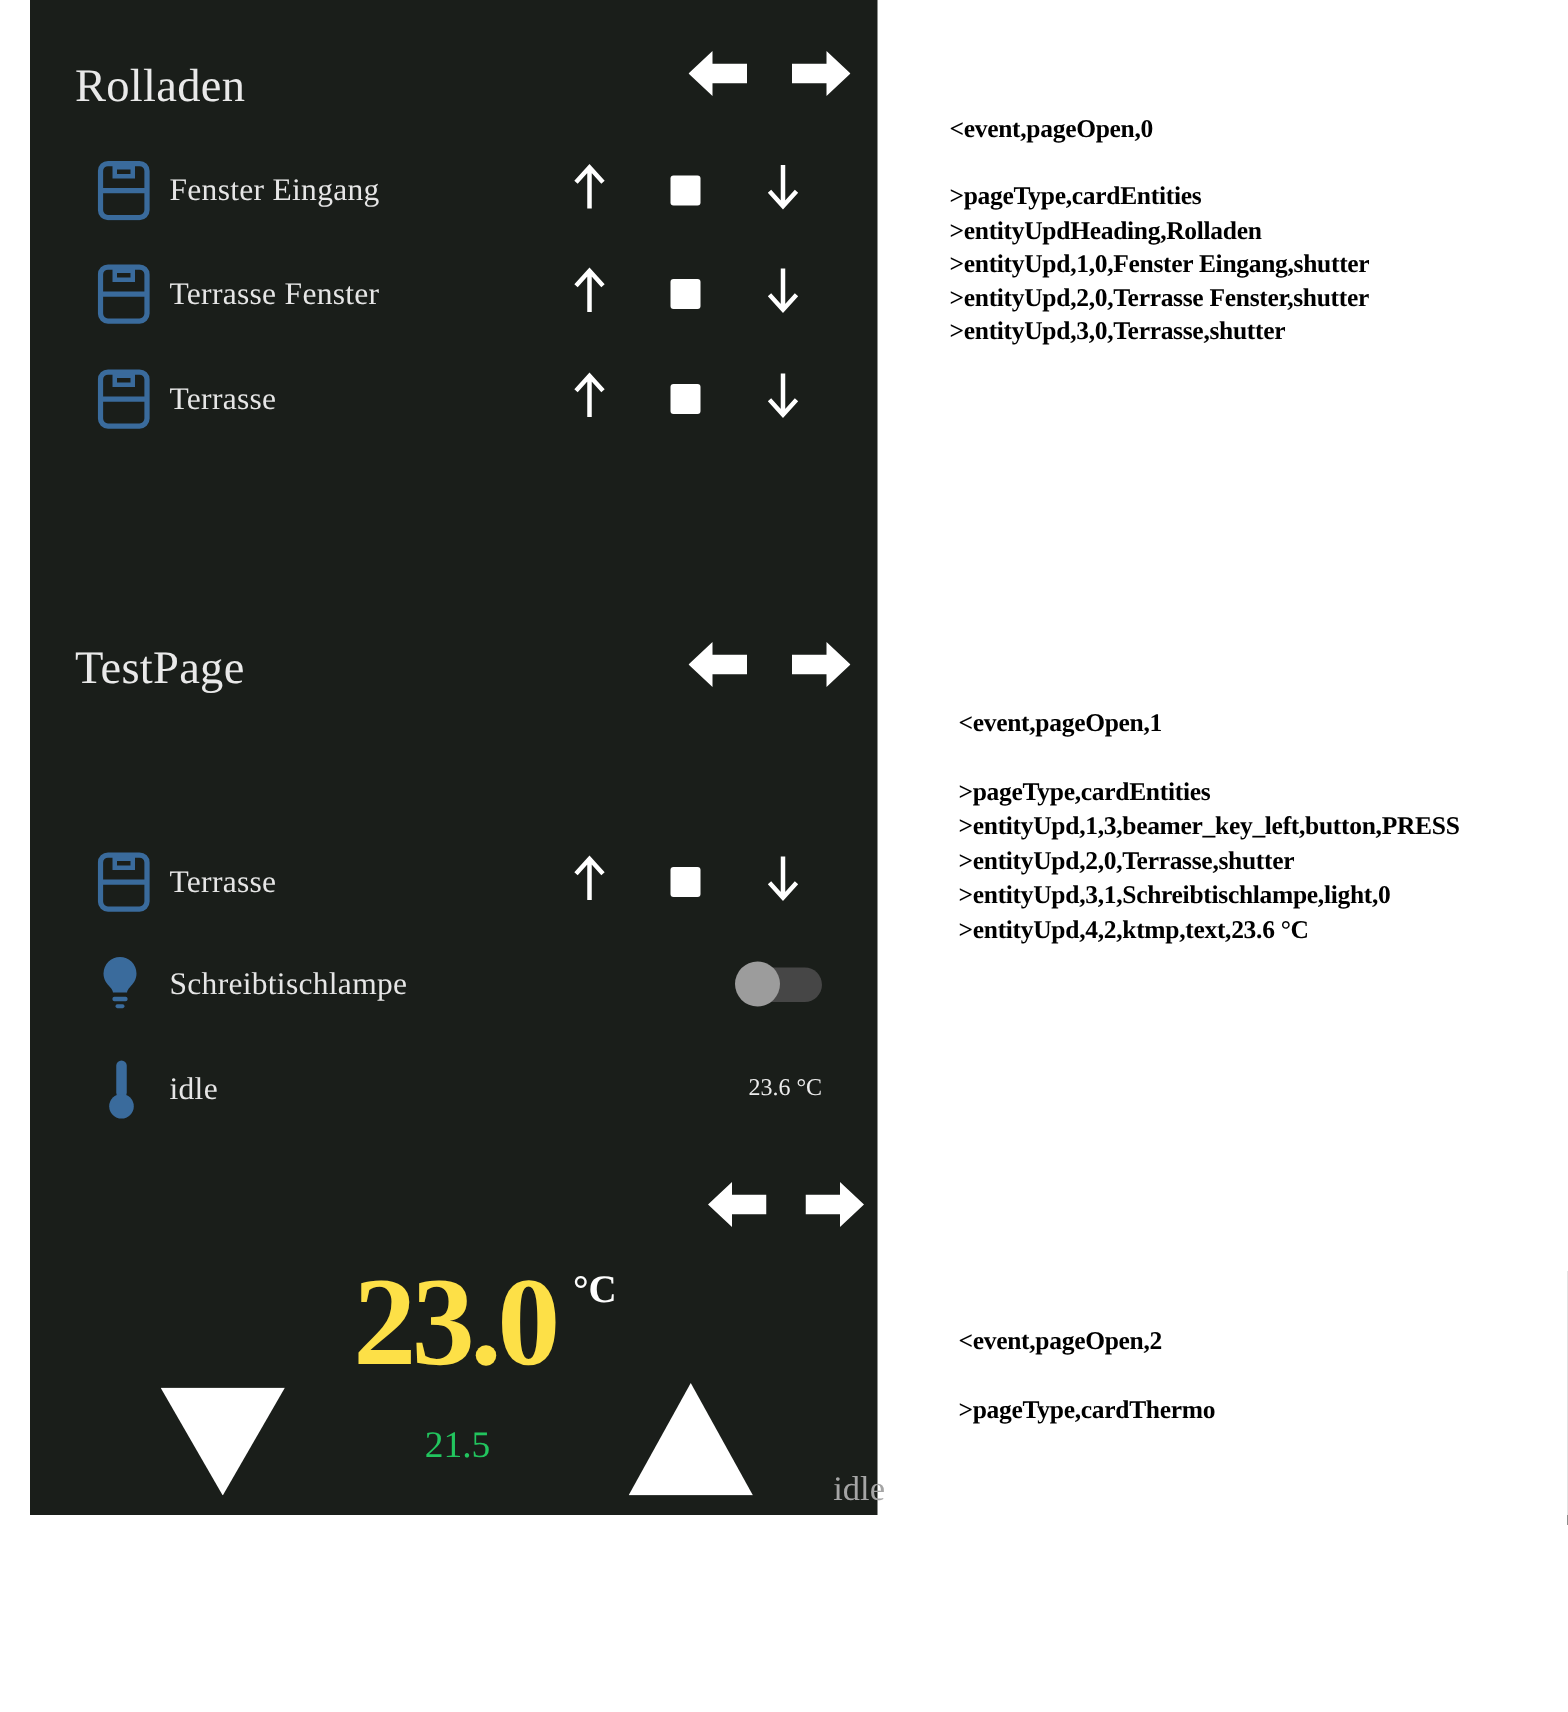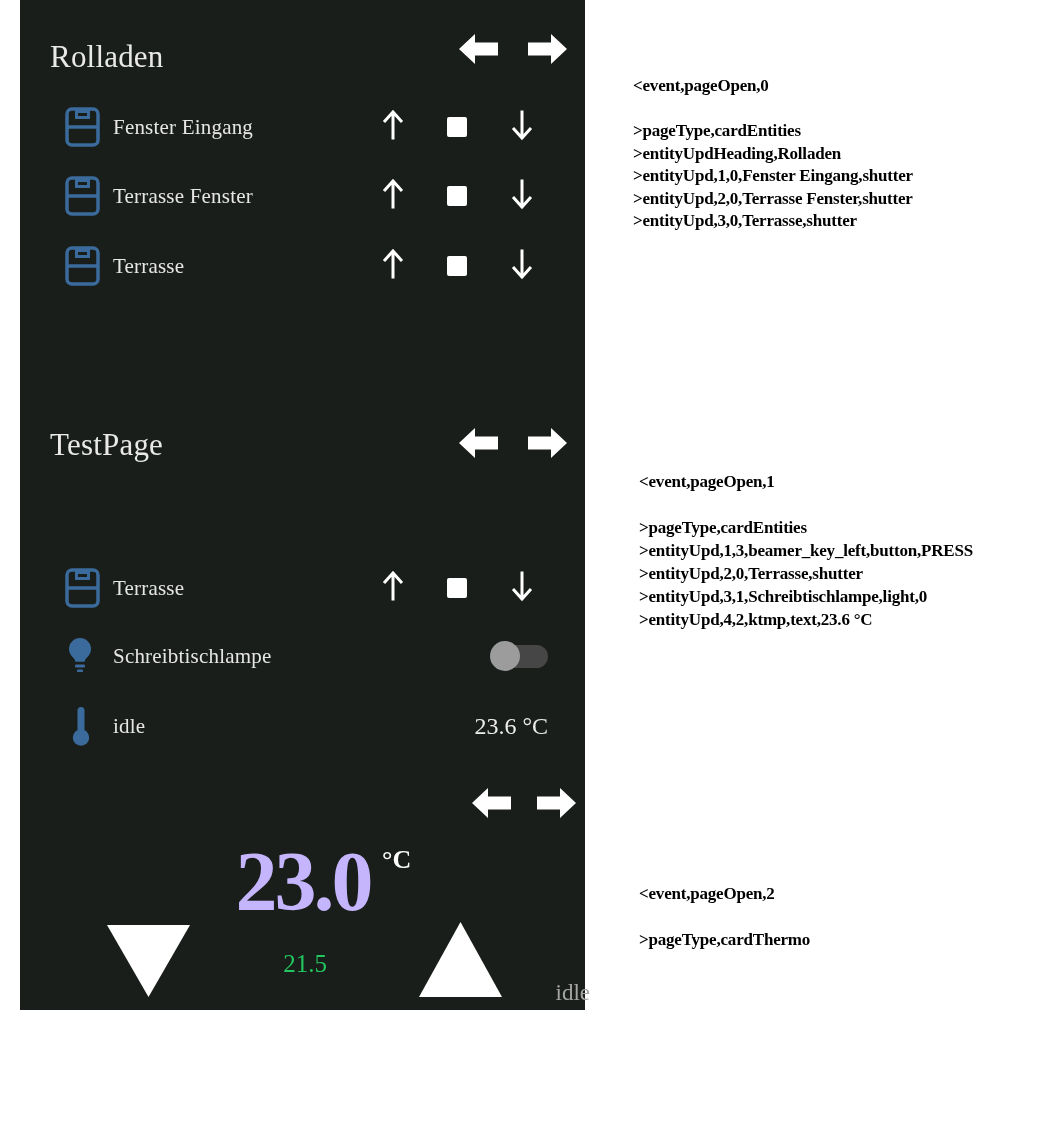--- a/index.html
+++ b/index.html
@@ -17,29 +17,29 @@
   .row .icon.beamer{left:42px;}
   .row .icon.thermo{left:52px;}
   .row .label{position:absolute;left:93px;top:50%;transform:translateY(-50%);
               font-size:21px;color:#e6e6e6;letter-spacing:0.2px;white-space:nowrap;}
   .ctl{position:absolute;top:50%;transform:translateY(-50%);cursor:pointer;}
   .ctl.up{left:361px;}
   .ctl.stop{left:427px;}
   .ctl.down{left:490px;}
   .sq{width:20px;height:20px;background:#fff;border-radius:2px;}
   .value{position:absolute;right:37px;top:50%;transform:translateY(-50%);
-         font-size:24px;color:#ececec;white-space:nowrap;}
+         font-size:16px;color:#ececec;white-space:nowrap;}
   .press{position:absolute;right:38px;top:50%;transform:translateY(-50%);
          font-size:23px;font-weight:600;color:#2196f3;letter-spacing:1px;cursor:pointer;}
   .toggle{position:absolute;left:470px;top:50%;transform:translateY(-50%);width:58px;height:30px;cursor:pointer;}
   .toggle .track{position:absolute;left:3px;top:3.5px;width:55px;height:23px;border-radius:12px;background:#464646;}
   .toggle .knob{position:absolute;left:0;top:0;width:30px;height:30px;border-radius:50%;background:#9c9c9c;}
   
   .temp-val{position:absolute;top:840px;left:283px;transform:translateX(-50%);
-            font-size:84px;font-weight:bold;letter-spacing:-3px;color:#c4b5fd;line-height:1;}
+            font-size:84px;font-weight:bold;letter-spacing:-3px;color:#fde047;line-height:1;}
   .temp-unit{position:absolute;top:845px;left:362px;font-size:26px;font-weight:bold;color:#fdfdfd;}
   .tri{position:absolute;background:#fff;cursor:pointer;}
   .tri-down{left:87px;top:925px;width:83px;height:72px;clip-path:polygon(0 0,100% 0,50% 100%);}
   .tri-up{left:399px;top:922px;width:83px;height:75px;clip-path:polygon(50% 0,100% 100%,0 100%);}
   .target-temp{position:absolute;top:950px;left:0;width:570px;text-align:center;
                font-size:25px;color:#22c55e;}
   .thermo-state{position:absolute;top:980px;left:0;width:570px;text-align:right;
                 font-size:23px;color:#a5a5a5;}
   .thermo-name{position:absolute;top:1082px;left:0;width:566px;text-align:left;
                font-size:29px;color:#d946ef;}

